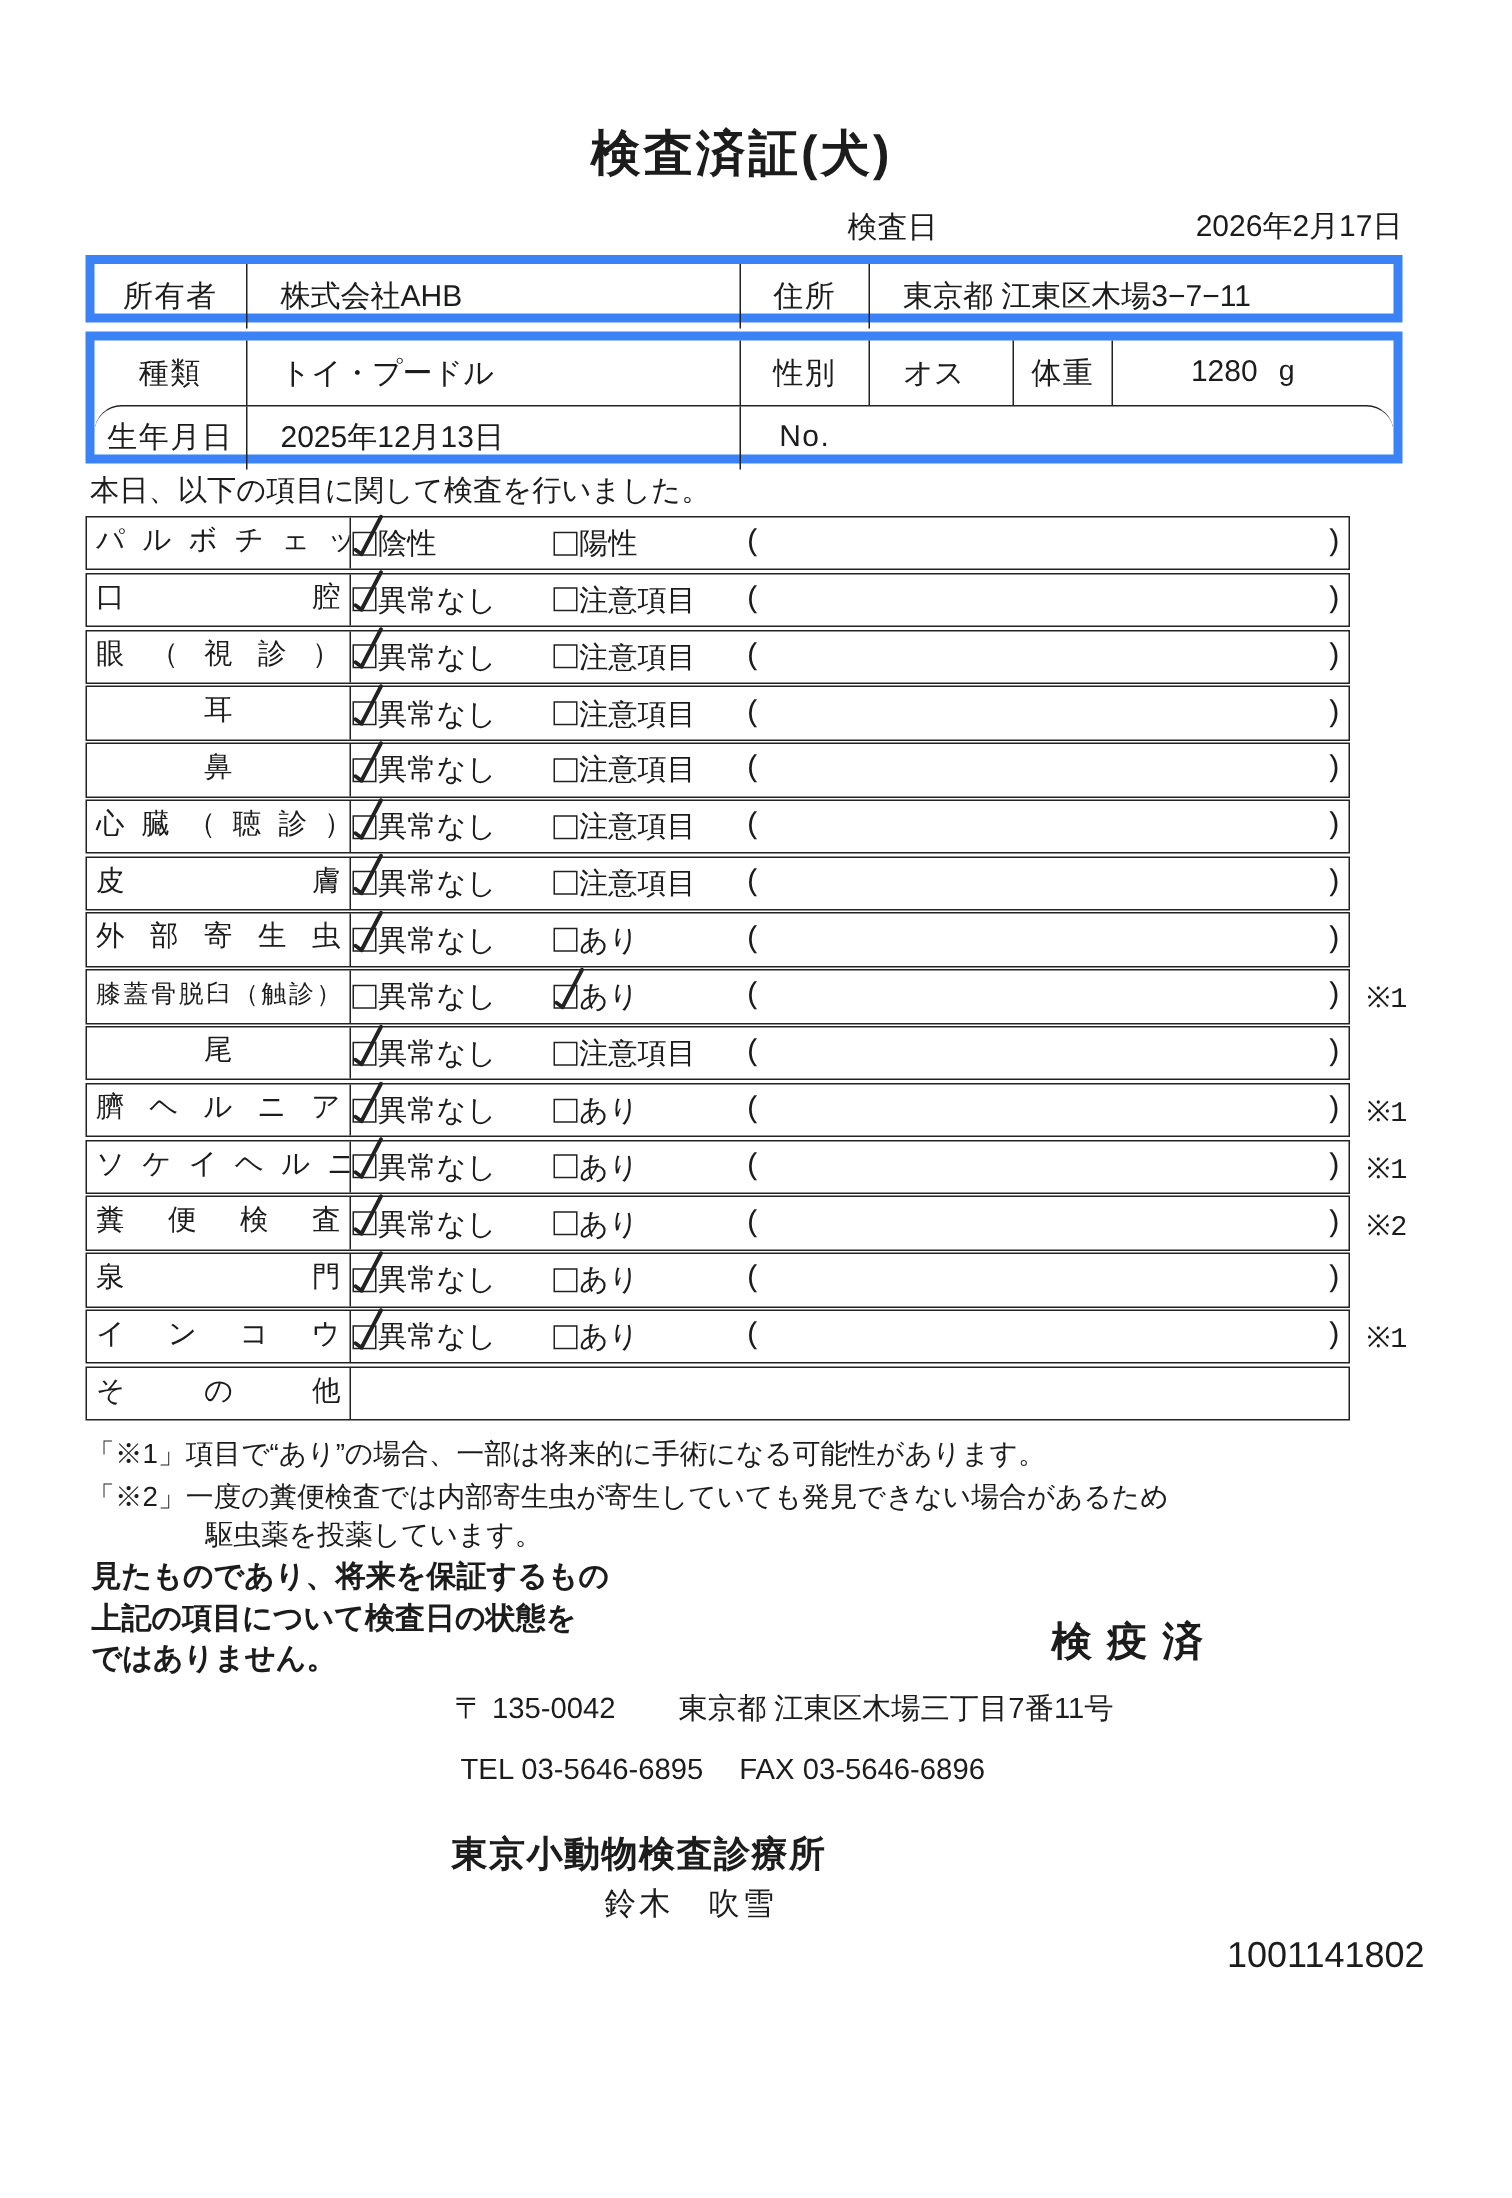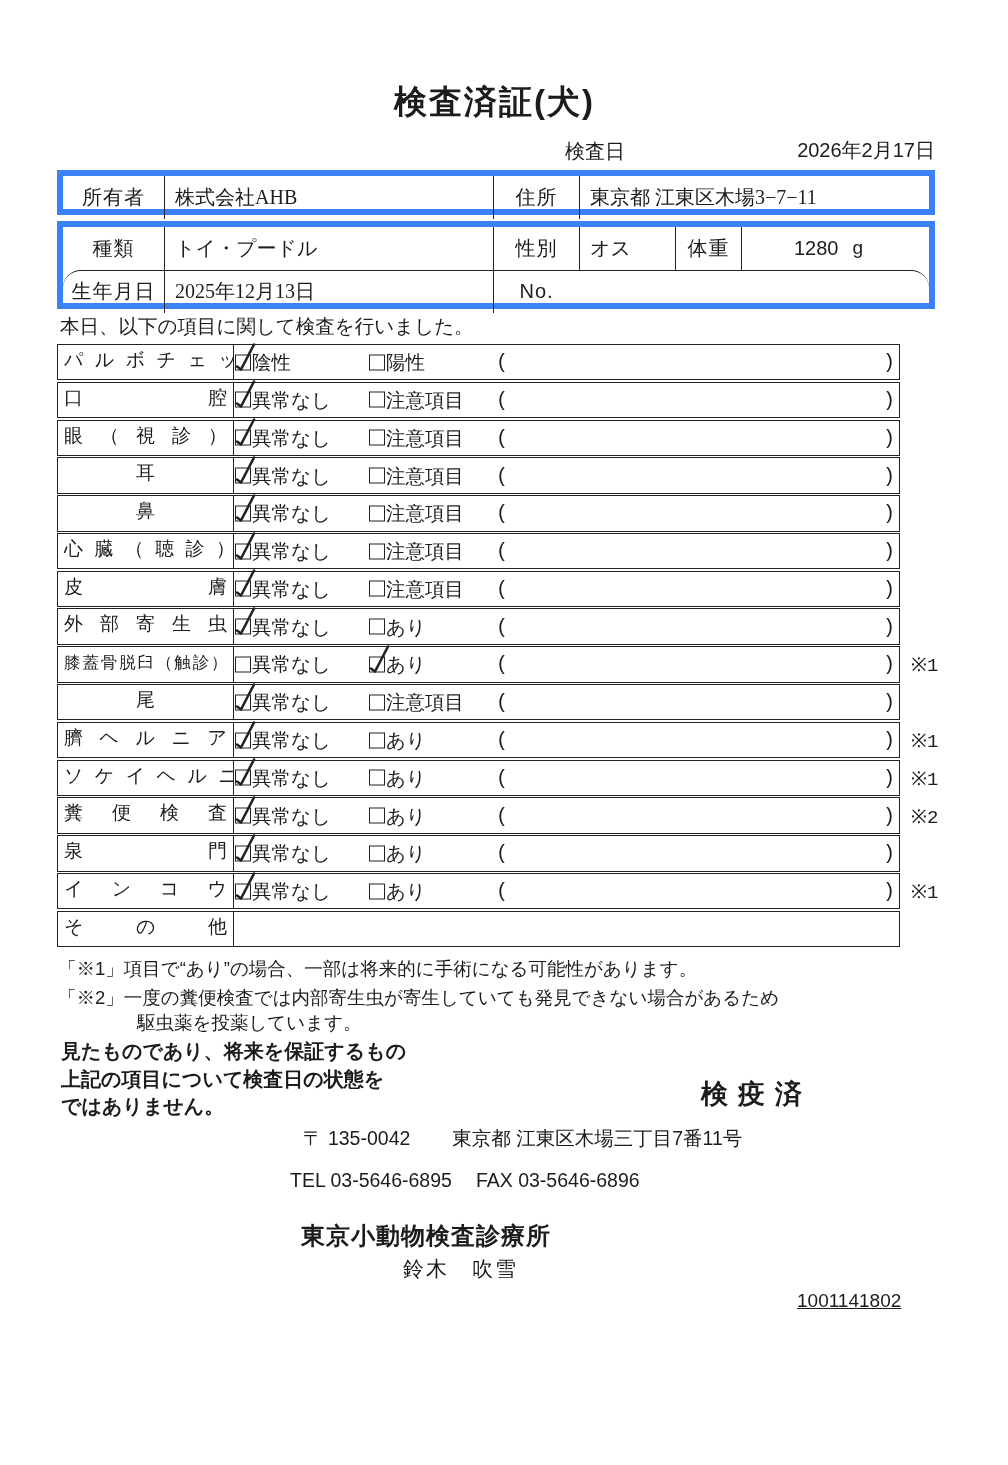--- a/index.html
+++ b/index.html
@@ -14,21 +14,21 @@
   .examdate-value{left:770px;top:137px;width:165px;text-align:right;font-size:20px;font-weight:500;}
   
   .itable{left:57px;width:878px;border:6px solid #3b82f6;box-sizing:border-box;background:#fff;}
   .t1{top:170px;height:45px;}
   .t2{top:221px;height:88px;}
   .irow{display:flex;height:42.5px;align-items:stretch;}
   .t2 .irow + .irow{border-top:1.4px solid #222;border-radius:18px;}
   .icell{box-sizing:border-box;display:flex;align-items:center;font-size:20px;overflow:hidden;white-space:nowrap;}
   .icell + .icell{border-left:1.4px solid #222;}
   .lab{justify-content:center;letter-spacing:1px;}
-  .val{padding-left:10px;font-family:Liberation Serif, serif;}
+  .val{padding-left:22px;}
   .w-lab1{width:101px;flex:none;}
   .w-val1{width:329px;flex:none;}
   .w-lab2{width:86px;flex:none;}
   .w-sex{width:96px;flex:none;}
   .w-wt{width:66px;flex:none;}
   .grow{flex:1;}
   .weight-cell{justify-content:center;padding-right:14px;}
   .weight-unit{margin-left:14px;font-size:19px;}
   
   .intro{left:60px;top:313px;font-size:19.5px;font-weight:500;}
@@ -53,25 +53,25 @@
   .fn{font-size:18.5px;font-weight:500;}
   .fn1{left:58px;top:956px;}
   .fn2{left:58px;top:985px;}
   .fn3{left:137px;top:1010px;}
   
   .disc{left:61px;top:1038px;font-size:20px;font-weight:600;line-height:27.5px;}
   .stamp{left:701px;top:1076px;font-size:27px;font-weight:600;letter-spacing:10px;}
   
   .postal-line{left:303px;top:1125px;font-size:19.5px;font-weight:500;}
   .postal-line .addr{margin-left:42px;}
-  .tel-line{left:290px;top:1169px;font-size:19.5px;font-weight:500;}
+  .tel-line{left:307px;top:1169px;font-size:19.5px;font-weight:500;}
   .tel-line .fax{margin-left:24px;}
   .clinic{left:301px;top:1220px;font-size:24px;font-weight:600;letter-spacing:1px;}
   .examiner{left:403px;top:1255px;font-size:21px;font-weight:500;letter-spacing:2px;font-family:Liberation Mono, monospace;}
-  .docnum{left:797px;top:1290px;font-size:19px;text-decoration:underline;}
+  .docnum{left:818px;top:1290px;font-size:24px;}
 </style>
 </head>
 <body>
 
 <div class="page">
 
   <div class="abs title">検査済証(犬)</div>
   <div class="abs examdate-label">検査日</div>
   <div class="abs examdate-value">2026年2月17日</div>
 

